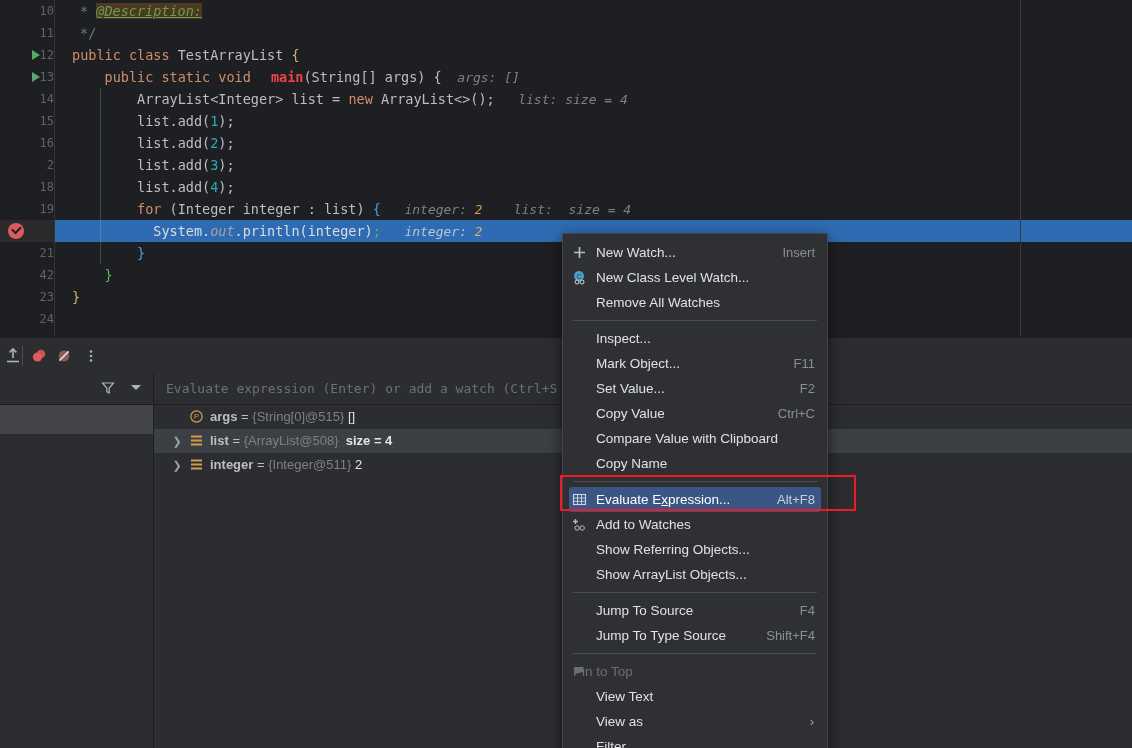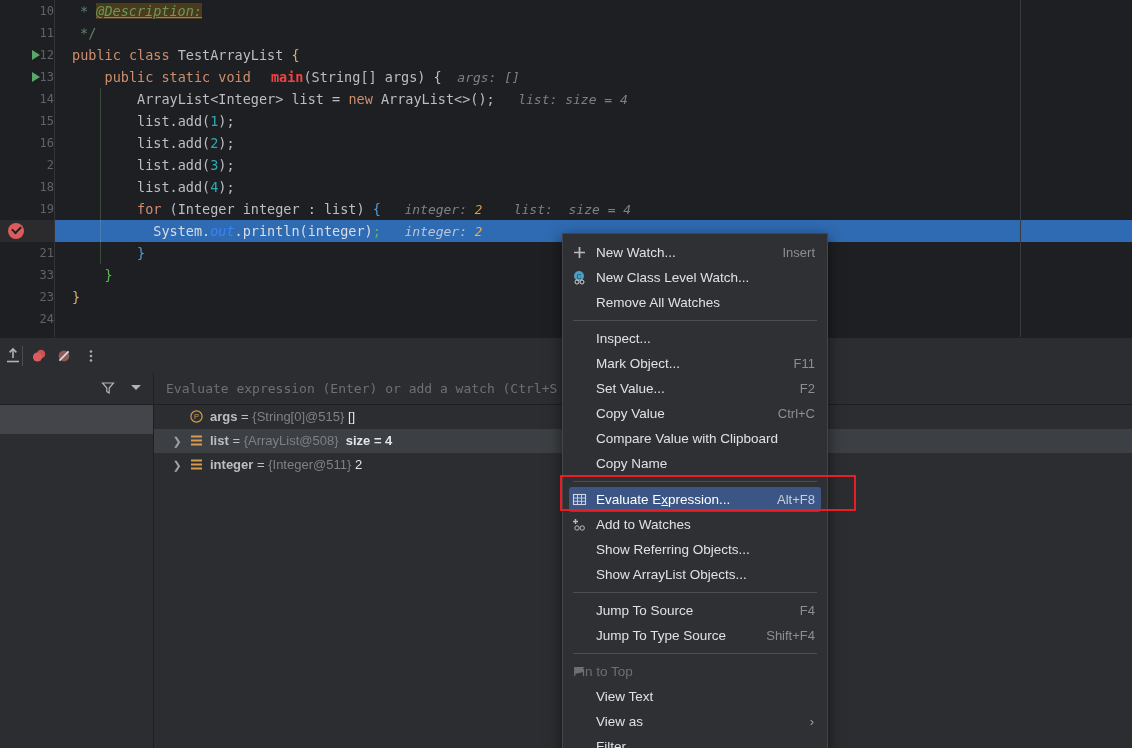--- a/index.html
+++ b/index.html
@@ -91,21 +91,21 @@
     background: #313438;
     z-index: 1;
   }
 
   
   .kw      { color: #cf8e6d; }
   .cls     { color: #bcbec4; }
   .plain   { color: #bcbec4; }
   .num     { color: #2aacb8; }
   .meth    { color: #ef4444; padding-left: 12px; }
-  .field   { color: #3b82f6; font-style: italic; }
+  .field   { color: #a3a3a3; font-style: italic; }
   .brace-y { color: #d1b36b; }
   .brace-b { color: #4f9ddb; }
   .cmt     { color: #5f826b; }
   .cmt-tag { color: #6a9955; font-style: italic; text-decoration: underline;
              background: #4b3a1d; }
   .hint    { color: #7f8084; font-style: italic; font-size: 13px; }
   .hintnum { color: #d9a441; font-style: italic; font-size: 12.5px; }
   .semi    { color: #5bb85b; }
 
   
@@ -356,21 +356,21 @@
       <div class="codetext" style="z-index:2"><span class="plain">          </span><span style="color:#d9dde3">System.</span><span class="field">out</span><span style="color:#d9dde3">.println(integer)</span><span class="semi">;</span><span class="hint" style="color:#b9c6d6">   </span><span class="hint" style="color:#b9c6d6">integer:</span><span class="hint" style="color:#b9c6d6"> </span><span class="hintnum" style="color:#e7b65a">2</span></div>
     </div>
 
     <div class="code-line">
       <div class="gutter">21</div>
       <div class="indent-guide" style="left:100px"></div>
       <div class="codetext"><span class="plain">        </span><span class="brace-b">}</span></div>
     </div>
 
     <div class="code-line">
-      <div class="gutter">33</div>
+      <div class="gutter">42</div>
       <div class="codetext"><span class="plain">    </span><span class="semi">}</span></div>
     </div>
 
     <div class="code-line">
       <div class="gutter">23</div>
       <div class="codetext"><span class="brace-y">}</span></div>
     </div>
 
     <div class="code-line">
       <div class="gutter">24</div>

